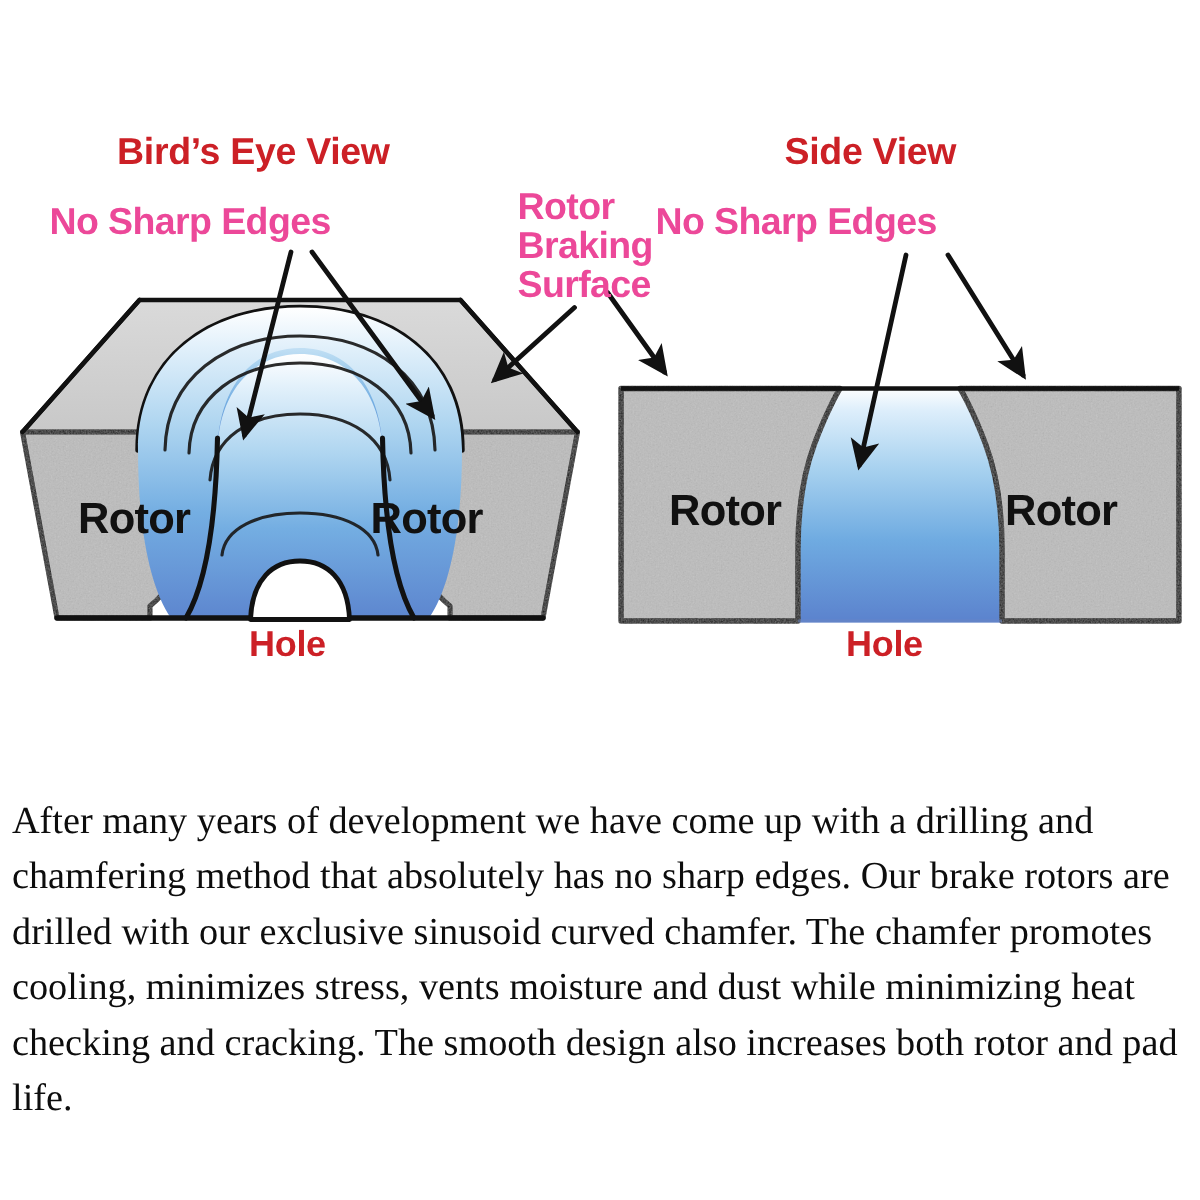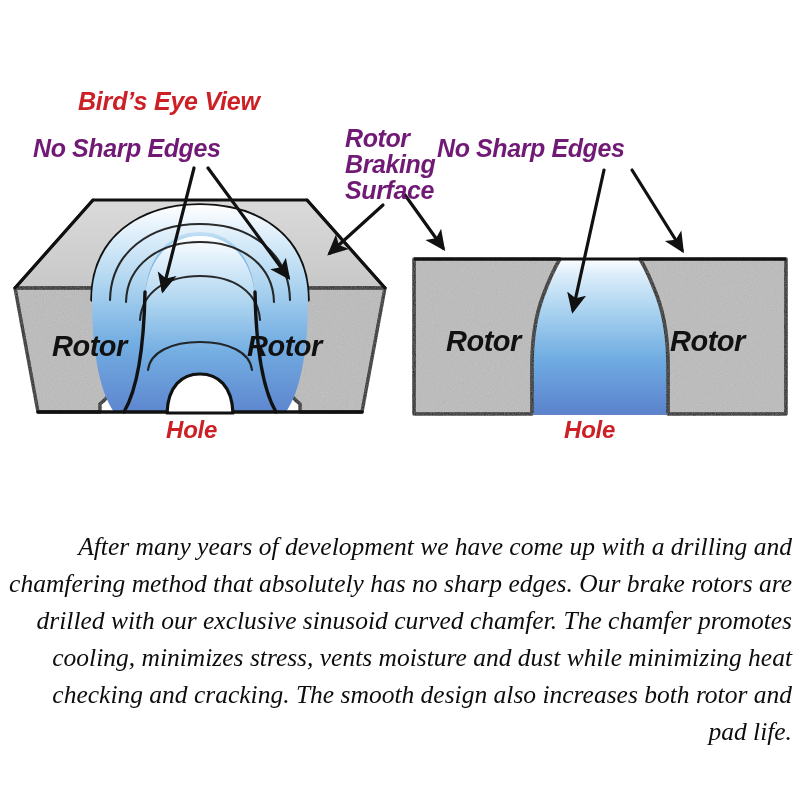--- a/index.html
+++ b/index.html
@@ -4,35 +4,35 @@
 <title>Rotor Chamfer Diagram</title>
 <style>
   html,body{margin:0;padding:0;}
   body{
     width:800px;height:800px;
     background:#ffffff;
     font-family:"Liberation Sans", sans-serif;
     overflow:hidden;
     position:relative;
   }
-  #stage{position:relative;width:800px;height:574px;font-style:italic;}
+  #stage{position:relative;width:800px;height:574px;}
 
   .diagram-svg{position:absolute;left:0;top:0;width:800px;height:800px;}
 
   
   .lbl{
     position:absolute;
     font-family:"Liberation Sans", sans-serif;
     font-weight:bold;
     line-height:1.04;
     white-space:pre;
     -webkit-font-smoothing:antialiased;
   }
   .lbl-red{ color:#cc2026; }
-  .lbl-black{ color:#701a75; }
+  .lbl-black{ color:#ec4899; }
 
   .title-red{ font-size:25px; letter-spacing:-0.2px; }
   .hdr-black{ font-size:25px; letter-spacing:-0.4px; }
   .hole-red{ font-size:24px; letter-spacing:-0.2px; }
   .multi{ text-align:left; font-size:25px; letter-spacing:-0.4px; line-height:1.03;}
 
   
   #birdseye-title{ left:78px;  top:88px;  }
   #be-nosharp    { left:33px;  top:135px; }
   #be-braking    { left:345px; top:126px; }
@@ -56,21 +56,21 @@
   #be-rotor-left { left:52px;  top:330px; }
   #be-rotor-right{ left:247px; top:330px; }
   #sv-rotor-left { left:446px; top:325px; }
   #sv-rotor-right{ left:670px; top:325px; }
 
   
   #description{
     position:absolute;
     left:0px; top:528px;
     width:800px;
-    text-align:right;
+    text-align:left;
     font-family:"Liberation Serif", serif;
     font-size:25.5px;
     line-height:37px;
     color:#0d0d0d;
     padding:0 8px;
     box-sizing:border-box;
     white-space:pre-line;
   }
 </style>
 </head>
@@ -238,20 +238,21 @@
 
   <div class="lbl lbl-black multi" id="be-braking">Rotor
 Braking
 Surface</div>
 
   <div class="lbl lbl-red hole-red" id="be-hole">Hole</div>
 
   <div class="rotor-word" id="be-rotor-left">Rotor</div>
   <div class="rotor-word" id="be-rotor-right">Rotor</div>
 
+  <div class="lbl lbl-red title-red" id="sideview-title">Side View</div>
 
   <div class="lbl lbl-black hdr-black" id="sv-nosharp">No Sharp Edges</div>
 
   <div class="lbl lbl-red hole-red" id="sv-hole">Hole</div>
 
   <div class="rotor-word" id="sv-rotor-left">Rotor</div>
   <div class="rotor-word" id="sv-rotor-right">Rotor</div>
 
   <div id="description">After many years of development we have come up with a drilling and chamfering method that absolutely has no sharp edges.  Our brake rotors are drilled with our exclusive sinusoid curved chamfer. The chamfer promotes cooling, minimizes stress, vents moisture and dust while minimizing heat checking and cracking. The smooth design also increases both rotor and pad life.</div>
 

